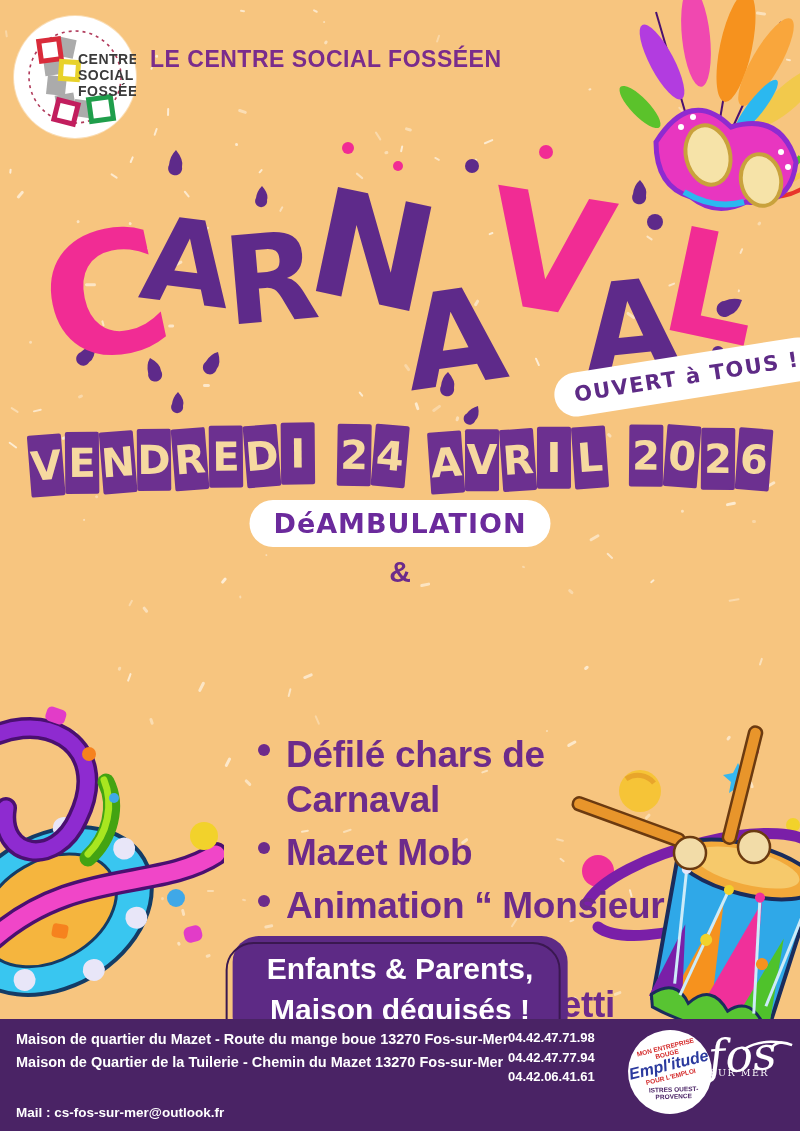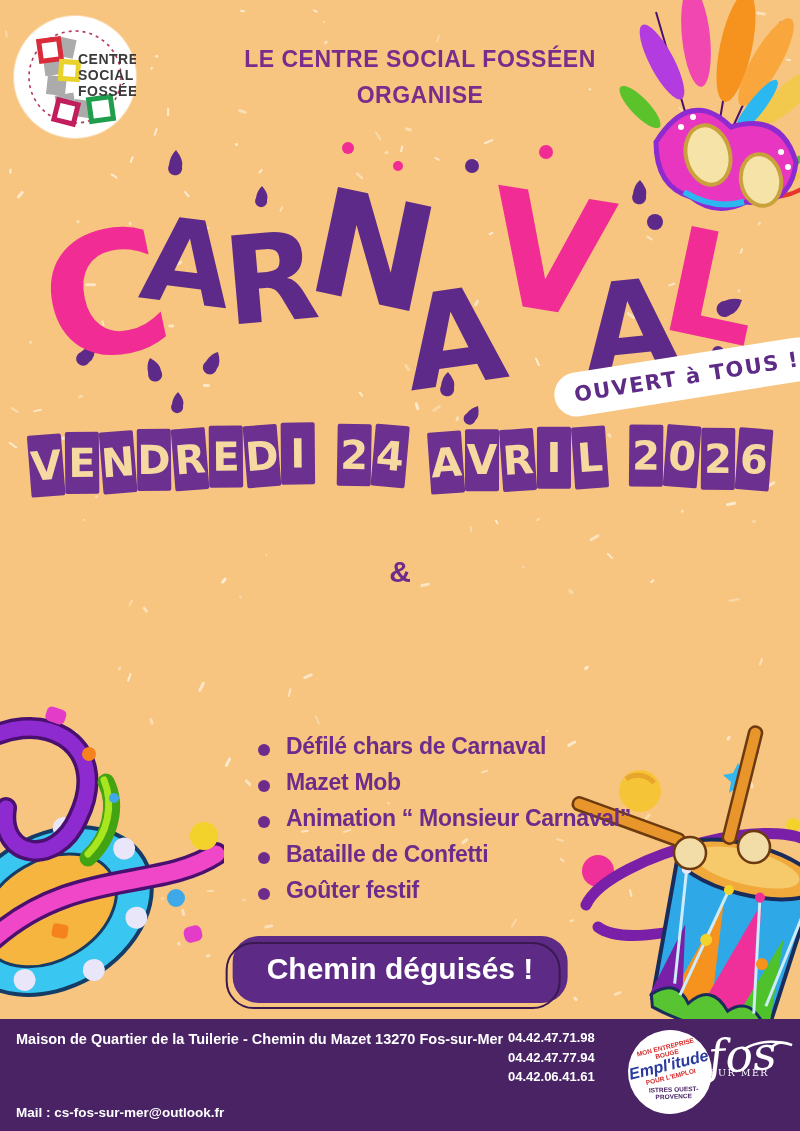--- a/index.html
+++ b/index.html
@@ -8,21 +8,21 @@
     background:#F7C57F;}
   
   #texture{position:absolute;inset:0;z-index:1;pointer-events:none;}
   .speck{position:absolute;background:#FFF8EC;border-radius:2px;}
   
   #logo{position:absolute;left:14px;top:16px;width:122px;height:122px;border-radius:50%;
     background:#fff;z-index:4;box-shadow:0 0 0 1px rgba(255,255,255,.4);}
   #logo svg{width:100%;height:100%;}
   .logo-txt{font-family:"Liberation Sans",sans-serif;font-weight:bold;fill:#3B3B3B;font-size:14px;letter-spacing:.5px;}
   
-  #organizer{position:absolute;top:42px;left:150px;width:540px;text-align:center;z-index:3;
+  #organizer{position:absolute;top:42px;left:150px;width:540px;text-align:left;z-index:3;
     color:#7A2C8C;font-weight:bold;font-size:23px;letter-spacing:.5px;line-height:1.55;}
   
   #mask-art{position:absolute;right:-6px;top:-8px;width:210px;height:235px;z-index:2;}
   
   #title{position:absolute;top:158px;left:0;width:100%;height:250px;display:flex;
     justify-content:center;align-items:center;z-index:3;}
   .cletter{display:inline-block;font-family:"DejaVu Sans",sans-serif;font-weight:bold;line-height:1;}
   .cletter:nth-child(1){font-size:168px;color:#F12C94;transform:rotate(-12deg) translateY(14px);}
   .cletter:nth-child(2){font-size:116px;color:#5E2A8A;transform:translateY(-20px) rotate(7deg);margin-left:-22px;}
   .cletter:nth-child(3){font-size:122px;color:#5E2A8A;transform:translateY(-4px) rotate(-5deg);margin-left:-8px;}
@@ -56,21 +56,21 @@
   
   #route{position:absolute;top:552px;left:0;width:100%;text-align:center;z-index:3;
     color:#6D2B8B;font-weight:bold;font-size:30px;line-height:1.32;letter-spacing:-0.3px;}
   
   #program-heading{position:absolute;top:660px;left:50%;transform:translateX(-50%);z-index:3;
     background:#fff;border-radius:36px;padding:12px 36px;color:#6B2A9C;font-weight:bold;
     font-size:32px;letter-spacing:3px;font-family:"DejaVu Sans",sans-serif;white-space:nowrap;}
   #program-list{position:absolute;top:732px;left:250px;width:420px;z-index:3;margin:0;padding:0;
     list-style:none;}
   #program-list .pitem{position:relative;padding-left:36px;color:#6D2B8B;font-weight:bold;
-    font-size:23px;line-height:1.22;margin-bottom:8px;letter-spacing:-0.3px;}
+    font-size:37px;line-height:1.22;margin-bottom:8px;letter-spacing:-0.3px;}
   #program-list .pitem::before{content:"";position:absolute;left:8px;top:12px;width:12px;height:12px;
     border-radius:50%;background:#6D2B8B;}
   
   #invite{position:absolute;top:936px;left:50%;transform:translateX(-50%);z-index:4;
     background:#5D2A85;color:#fff;border-radius:26px;padding:13px 34px;text-align:center;
     font-weight:bold;font-size:30px;line-height:1.35;white-space:nowrap;}
   #invite::before{content:"";position:absolute;inset:0;border:2px solid #3A1850;border-radius:28px;
     transform:translate(-7px,6px);z-index:-1;}
   
   #tambourine-art{position:absolute;left:-46px;bottom:100px;width:270px;height:345px;z-index:2;}
@@ -266,21 +266,20 @@
       <g>
         <text class="logo-txt" x="64" y="48">CENTRE</text>
         <text class="logo-txt" x="64" y="64">SOCIAL</text>
         <text class="logo-txt" x="64" y="80">FOSSÉEN</text>
       </g>
     </svg>
   </div>
 
   <div id="organizer">
     <div>LE CENTRE SOCIAL FOSSÉEN</div>
-    <div>ORGANISE</div>
   </div>
 
   <svg id="mask-art" viewBox="0 0 210 235">
     <g stroke="#4A1070" stroke-width="2">
       <line x1="120" y1="150" x2="145" y2="5"></line>
       <line x1="130" y1="150" x2="185" y2="30"></line>
       <line x1="135" y1="160" x2="210" y2="80"></line>
       <line x1="95" y1="140" x2="60" y2="20"></line>
     </g>
     <g>
@@ -369,35 +368,37 @@
         <span class="tile">L</span>
       </div>
       <div class="date-word">
         <span class="tile">2</span>
         <span class="tile">0</span>
         <span class="tile">2</span>
         <span class="tile">6</span>
       </div>
     </div>
 
+  <div id="deambulation">DéAMBULATION</div>
 
   <div id="route">
     <div>&amp;</div>
   </div>
 
   <ul id="program-list">
       <li class="pitem">Défilé chars de Carnaval</li>
       <li class="pitem">Mazet Mob</li>
       <li class="pitem">Animation “ Monsieur Carnaval”</li>
       <li class="pitem">Bataille de Confetti</li>
       <li class="pitem">Goûter festif</li>
     </ul>
 
   <div id="invite">
-    <div>Chemin déguisés !</div>
+    <div>Enfants &amp; Parents,</div>
+    <div>Maison déguisés !</div>
   </div>
 
   <svg id="tambourine-art" viewBox="0 0 270 345">
     <g transform="rotate(-30 100 225)">
       <ellipse cx="100" cy="225" rx="104" ry="76" fill="#39C6F0" stroke="#143C66" stroke-width="4"></ellipse>
       <ellipse cx="96" cy="222" rx="72" ry="50" fill="#F5B53E" stroke="#143C66" stroke-width="3"></ellipse>
       <circle cx="18" cy="190" r="11" fill="#E8E6F8"></circle>
         <circle cx="40" cy="270" r="11" fill="#E8E6F8"></circle>
       <circle cx="105" cy="296" r="11" fill="#E8E6F8"></circle>
         <circle cx="168" cy="272" r="11" fill="#E8E6F8"></circle>
@@ -462,20 +463,21 @@
     <g>
       <rect x="2" y="120" width="118" height="13" rx="6" fill="#E8952B" stroke="#6B3A10" stroke-width="2.5" transform="rotate(20 60 126)"></rect>
       <circle cx="122" cy="158" r="16" fill="#F2DCA8" stroke="#6B3A10" stroke-width="2.5"></circle>
       <rect x="168" y="30" width="13" height="120" rx="6" fill="#E8952B" stroke="#6B3A10" stroke-width="2.5" transform="rotate(14 174 90)"></rect>
       <circle cx="186" cy="152" r="16" fill="#F2DCA8" stroke="#6B3A10" stroke-width="2.5"></circle>
     </g>
   </svg>
 
   <div id="footer">
     <div id="addresses">
+        <div class="addr">Maison de quartier du Mazet - Route du mange boue 13270 Fos-sur-Mer</div>
         <div class="addr">Maison de Quartier de la Tuilerie - Chemin du Mazet 13270 Fos-sur-Mer</div>
       </div>
     <div id="mail">Mail : cs-fos-sur-mer@outlook.fr</div>
     <div id="phones">
         <div class="phone">04.42.47.71.98</div>
         <div class="phone">04.42.47.77.94</div>
         <div class="phone">04.42.06.41.61</div>
       </div>
     <div id="emplitude">
       <div class="e-top">MON ENTREPRISE BOUGE</div>

